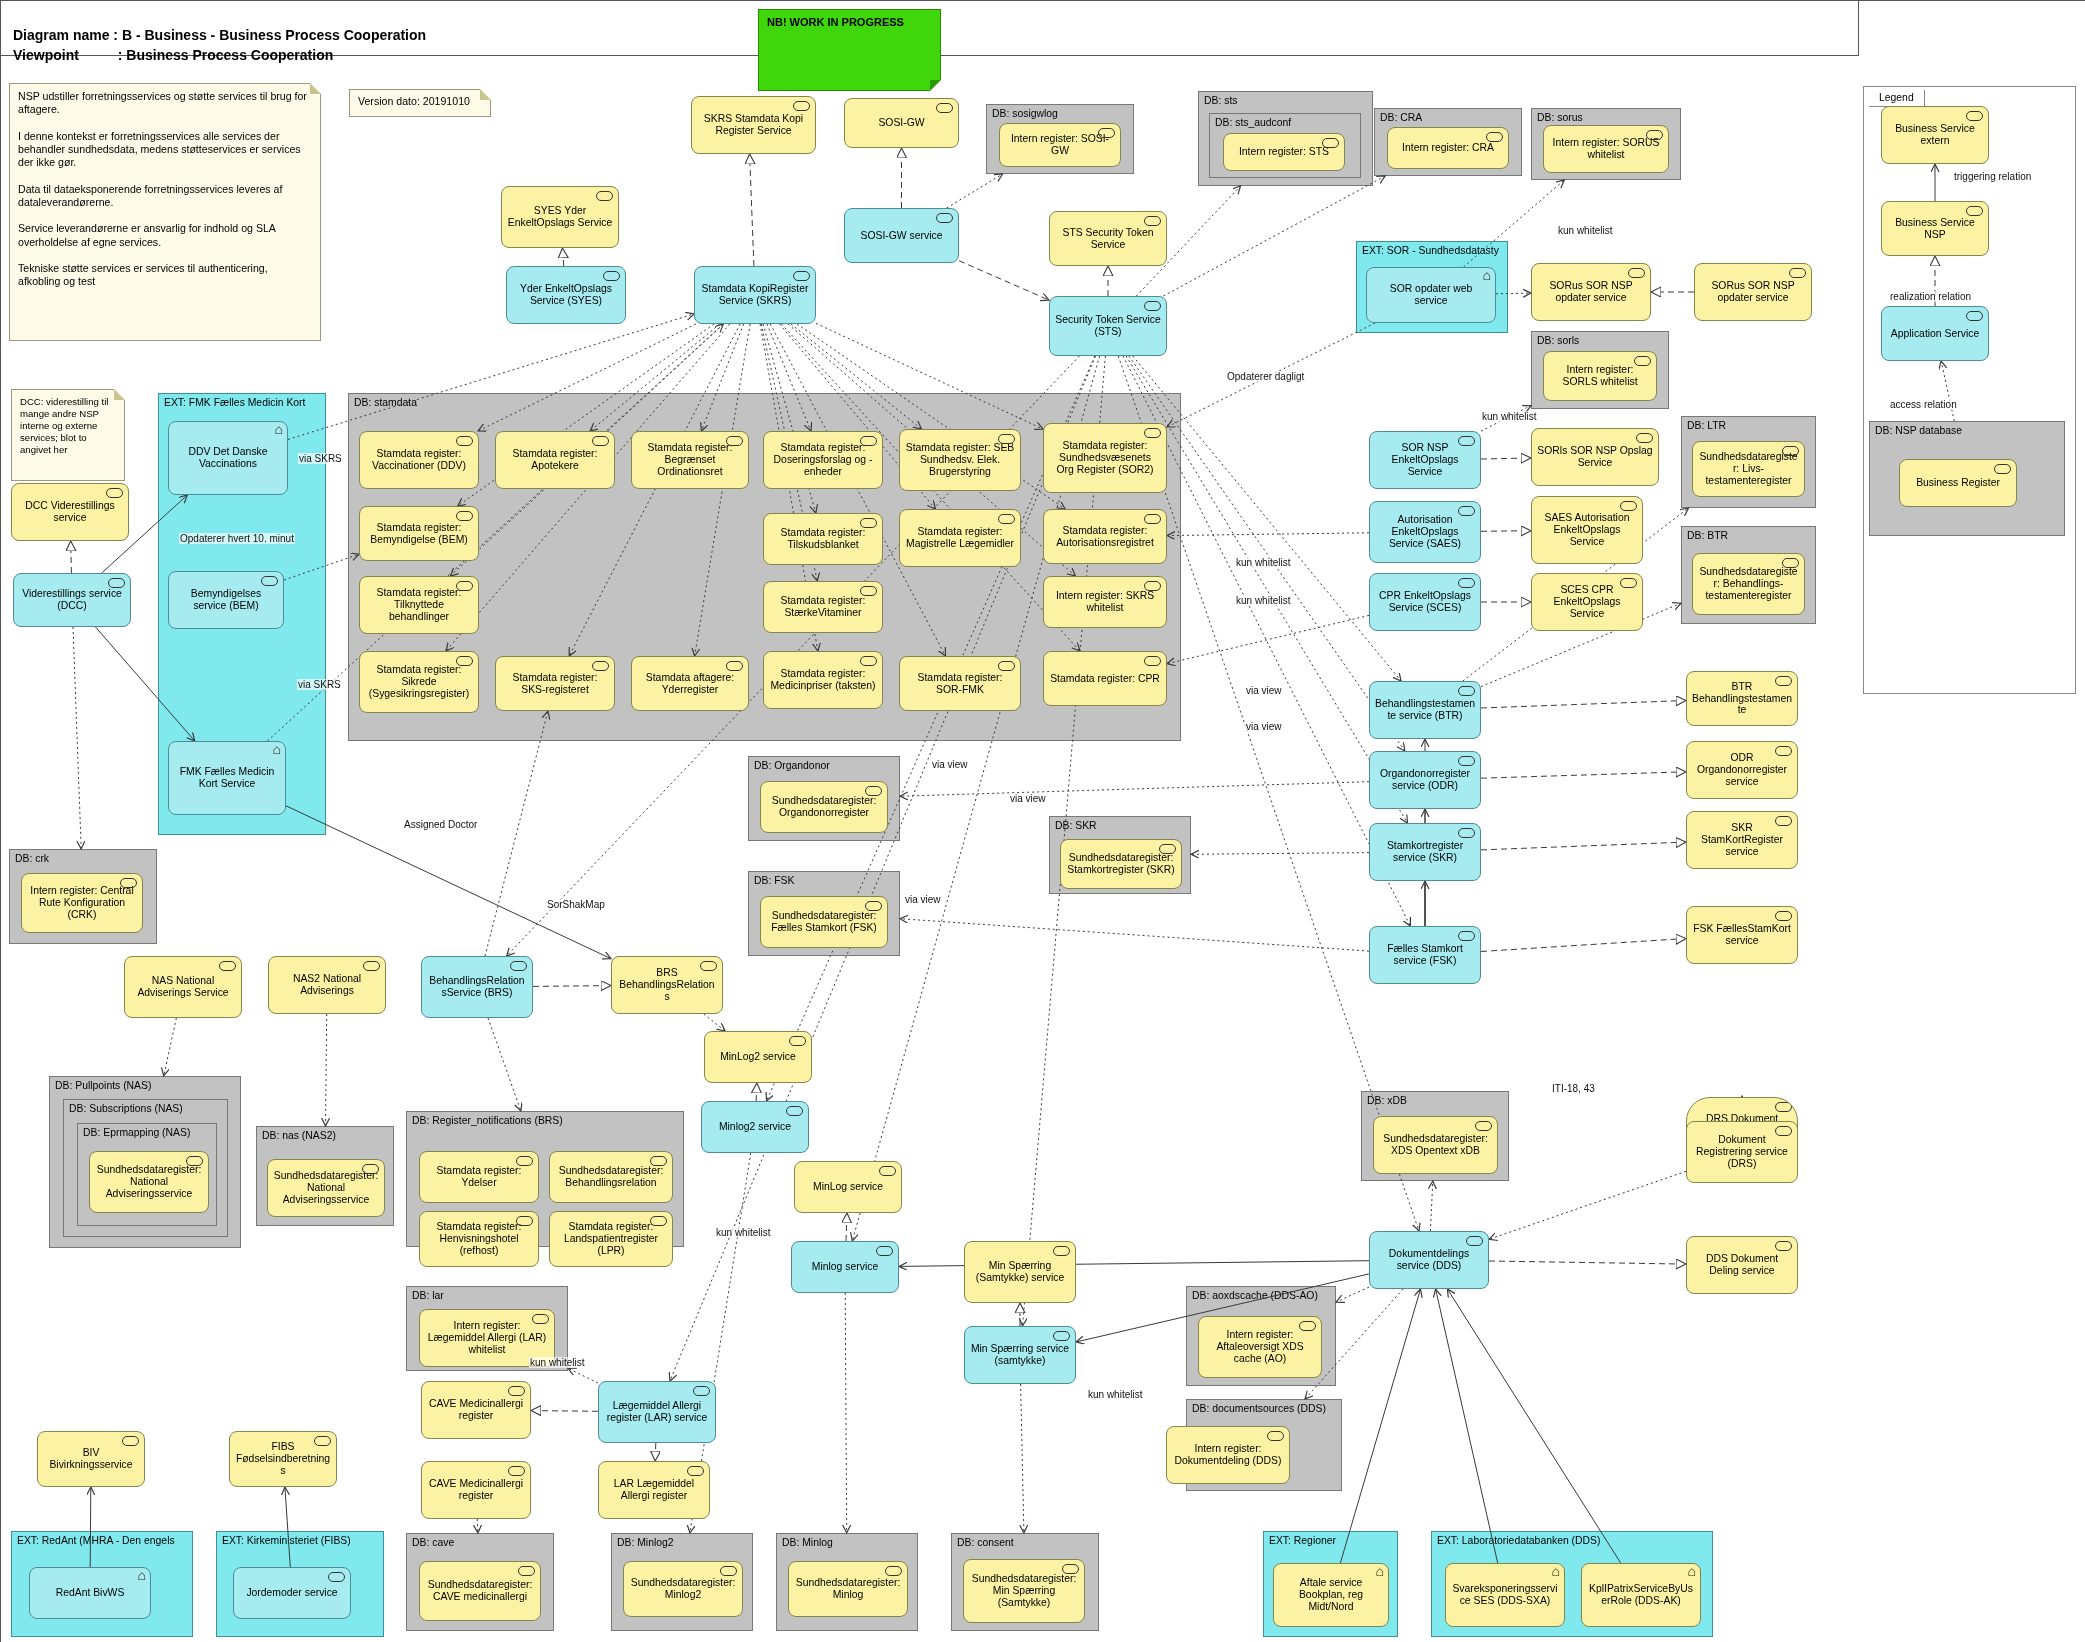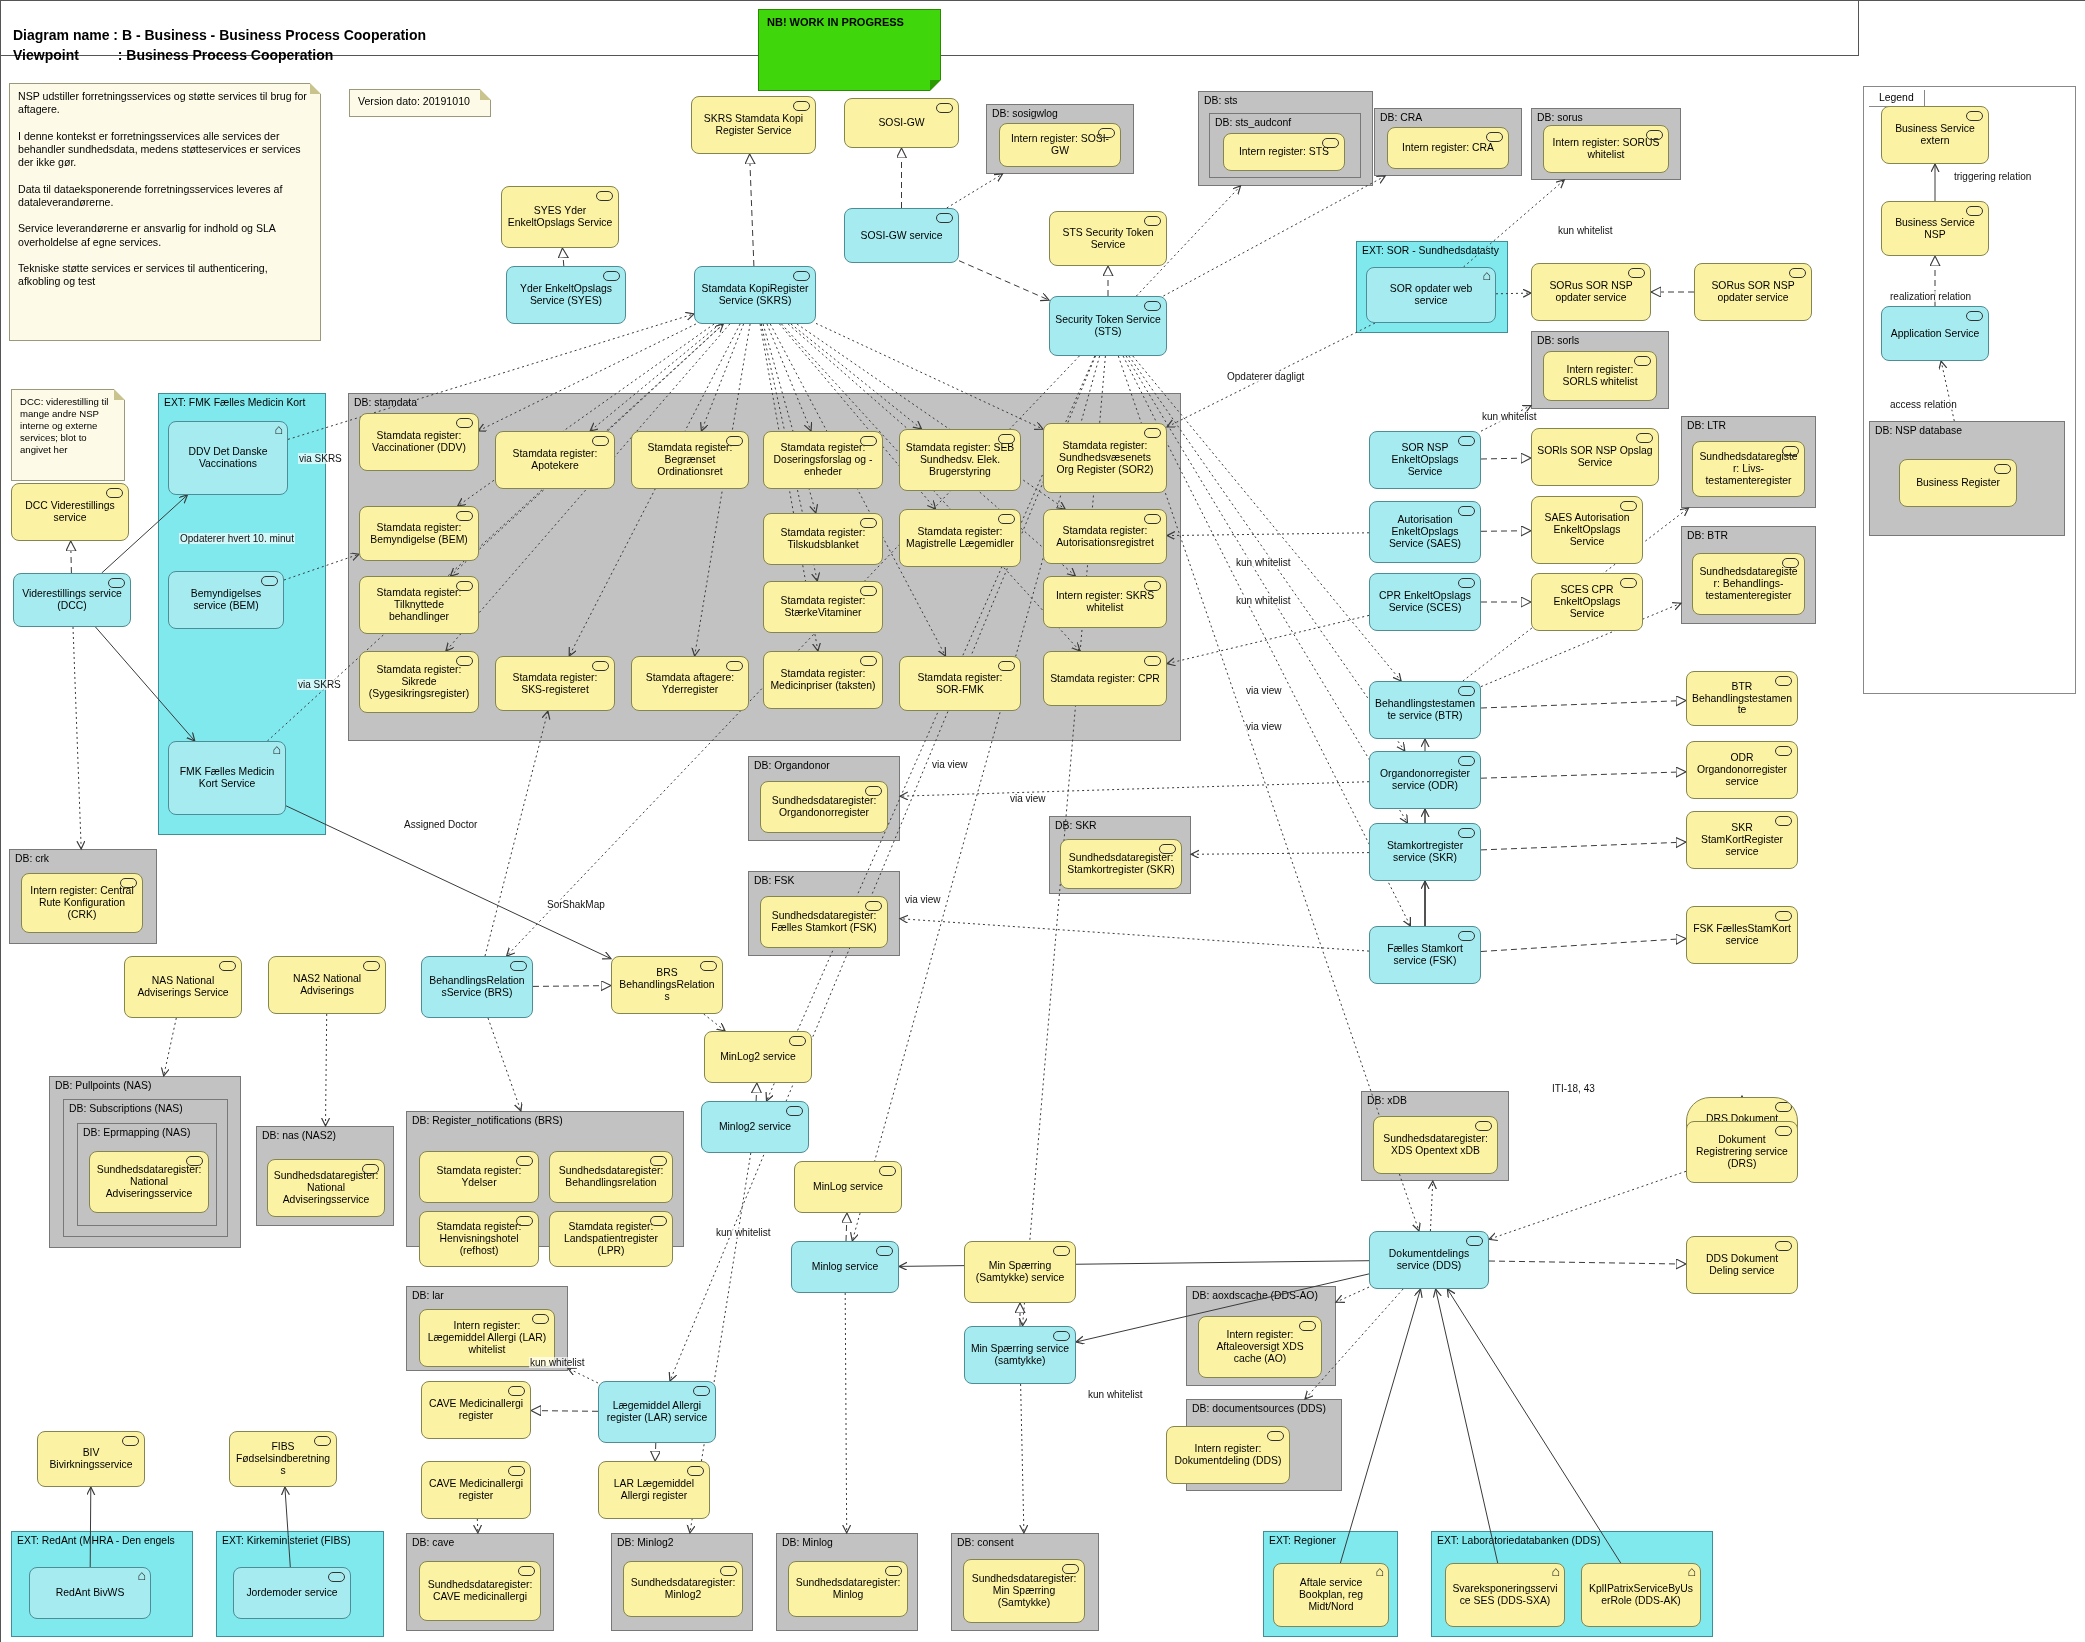--- a/index.html
+++ b/index.html
@@ -342,21 +342,21 @@
     <div class="node t-f" style="left: 255px; top: 1125px; width: 138px; height: 100px;">
       <span class="lbl">DB: nas (NAS2)</span>
     </div>
     <div class="node t-y" style="left: 266px; top: 1158px; width: 118px; height: 58px;">
       <span class="lbl">Sundhedsdataregister: National Adviseringsservice</span>
       <span class="pill"></span>
     </div>
     <div class="node t-f" style="left: 347px; top: 392px; width: 833px; height: 348px;">
       <span class="lbl">DB: stamdata</span>
     </div>
-    <div class="node t-y" style="left: 358px; top: 412px; width: 120px; height: 58px;">
+    <div class="node t-y" style="left: 358px; top: 430px; width: 120px; height: 58px;">
       <span class="lbl">Stamdata register: Vaccinationer (DDV)</span>
       <span class="pill"></span>
     </div>
     <div class="node t-y" style="left: 494px; top: 430px; width: 120px; height: 58px;">
       <span class="lbl">Stamdata register: Apotekere</span>
       <span class="pill"></span>
     </div>
     <div class="node t-y" style="left: 630px; top: 430px; width: 118px; height: 58px;">
       <span class="lbl">Stamdata register: Begrænset Ordinationsret</span>
       <span class="pill"></span>

